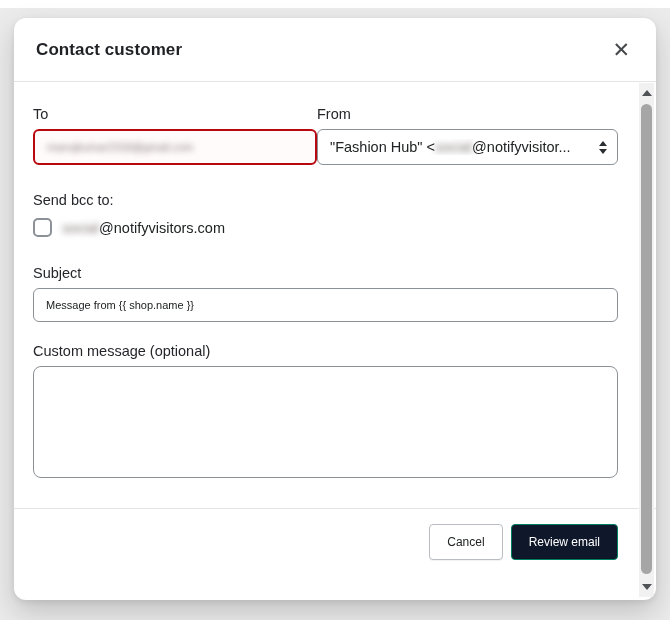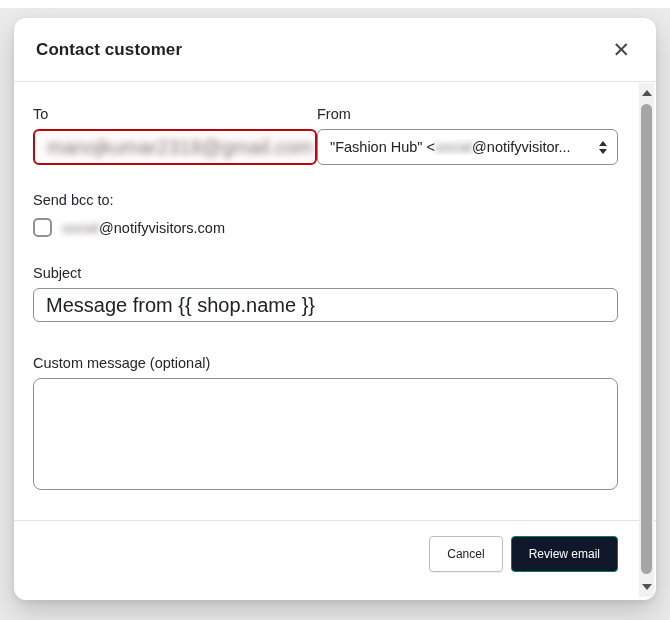--- a/index.html
+++ b/index.html
@@ -63,21 +63,21 @@
     font-size: 14.5px;
     color: #24262a;
     margin-bottom: 7px;
   }
   .text-input {
     width: 100%;
     height: 34px;
     border: 1px solid #8c9196;
     border-radius: 6px;
     padding: 16px 12px;
-    font-size: 20px;
+    font-size: 11px;
     color: #202223;
     background: #fff;
     font-family: "Liberation Sans", sans-serif;
     outline: none;
     display: flex;
     align-items: center;
   }
   .to-input {
     height: 36px;
     border: 2px solid #b8070f;
@@ -142,21 +142,21 @@
     width: 19px; height: 19px;
     border: 2px solid #8b9197;
     border-radius: 5px;
     background: #fff;
     cursor: pointer;
     flex: none;
   }
   
   .subject-section { margin-top: 28px; }
   
-  .custom-section { margin-top: 33px; }
+  .custom-section { margin-top: 21px; }
   .textarea {
     width: 100%;
     height: 112px;
     border: 1px solid #8c9196;
     border-radius: 8px;
     padding: 8px 12px;
     font-size: 14.5px;
     color: #202223;
     font-family: "Liberation Sans", sans-serif;
     resize: none;

